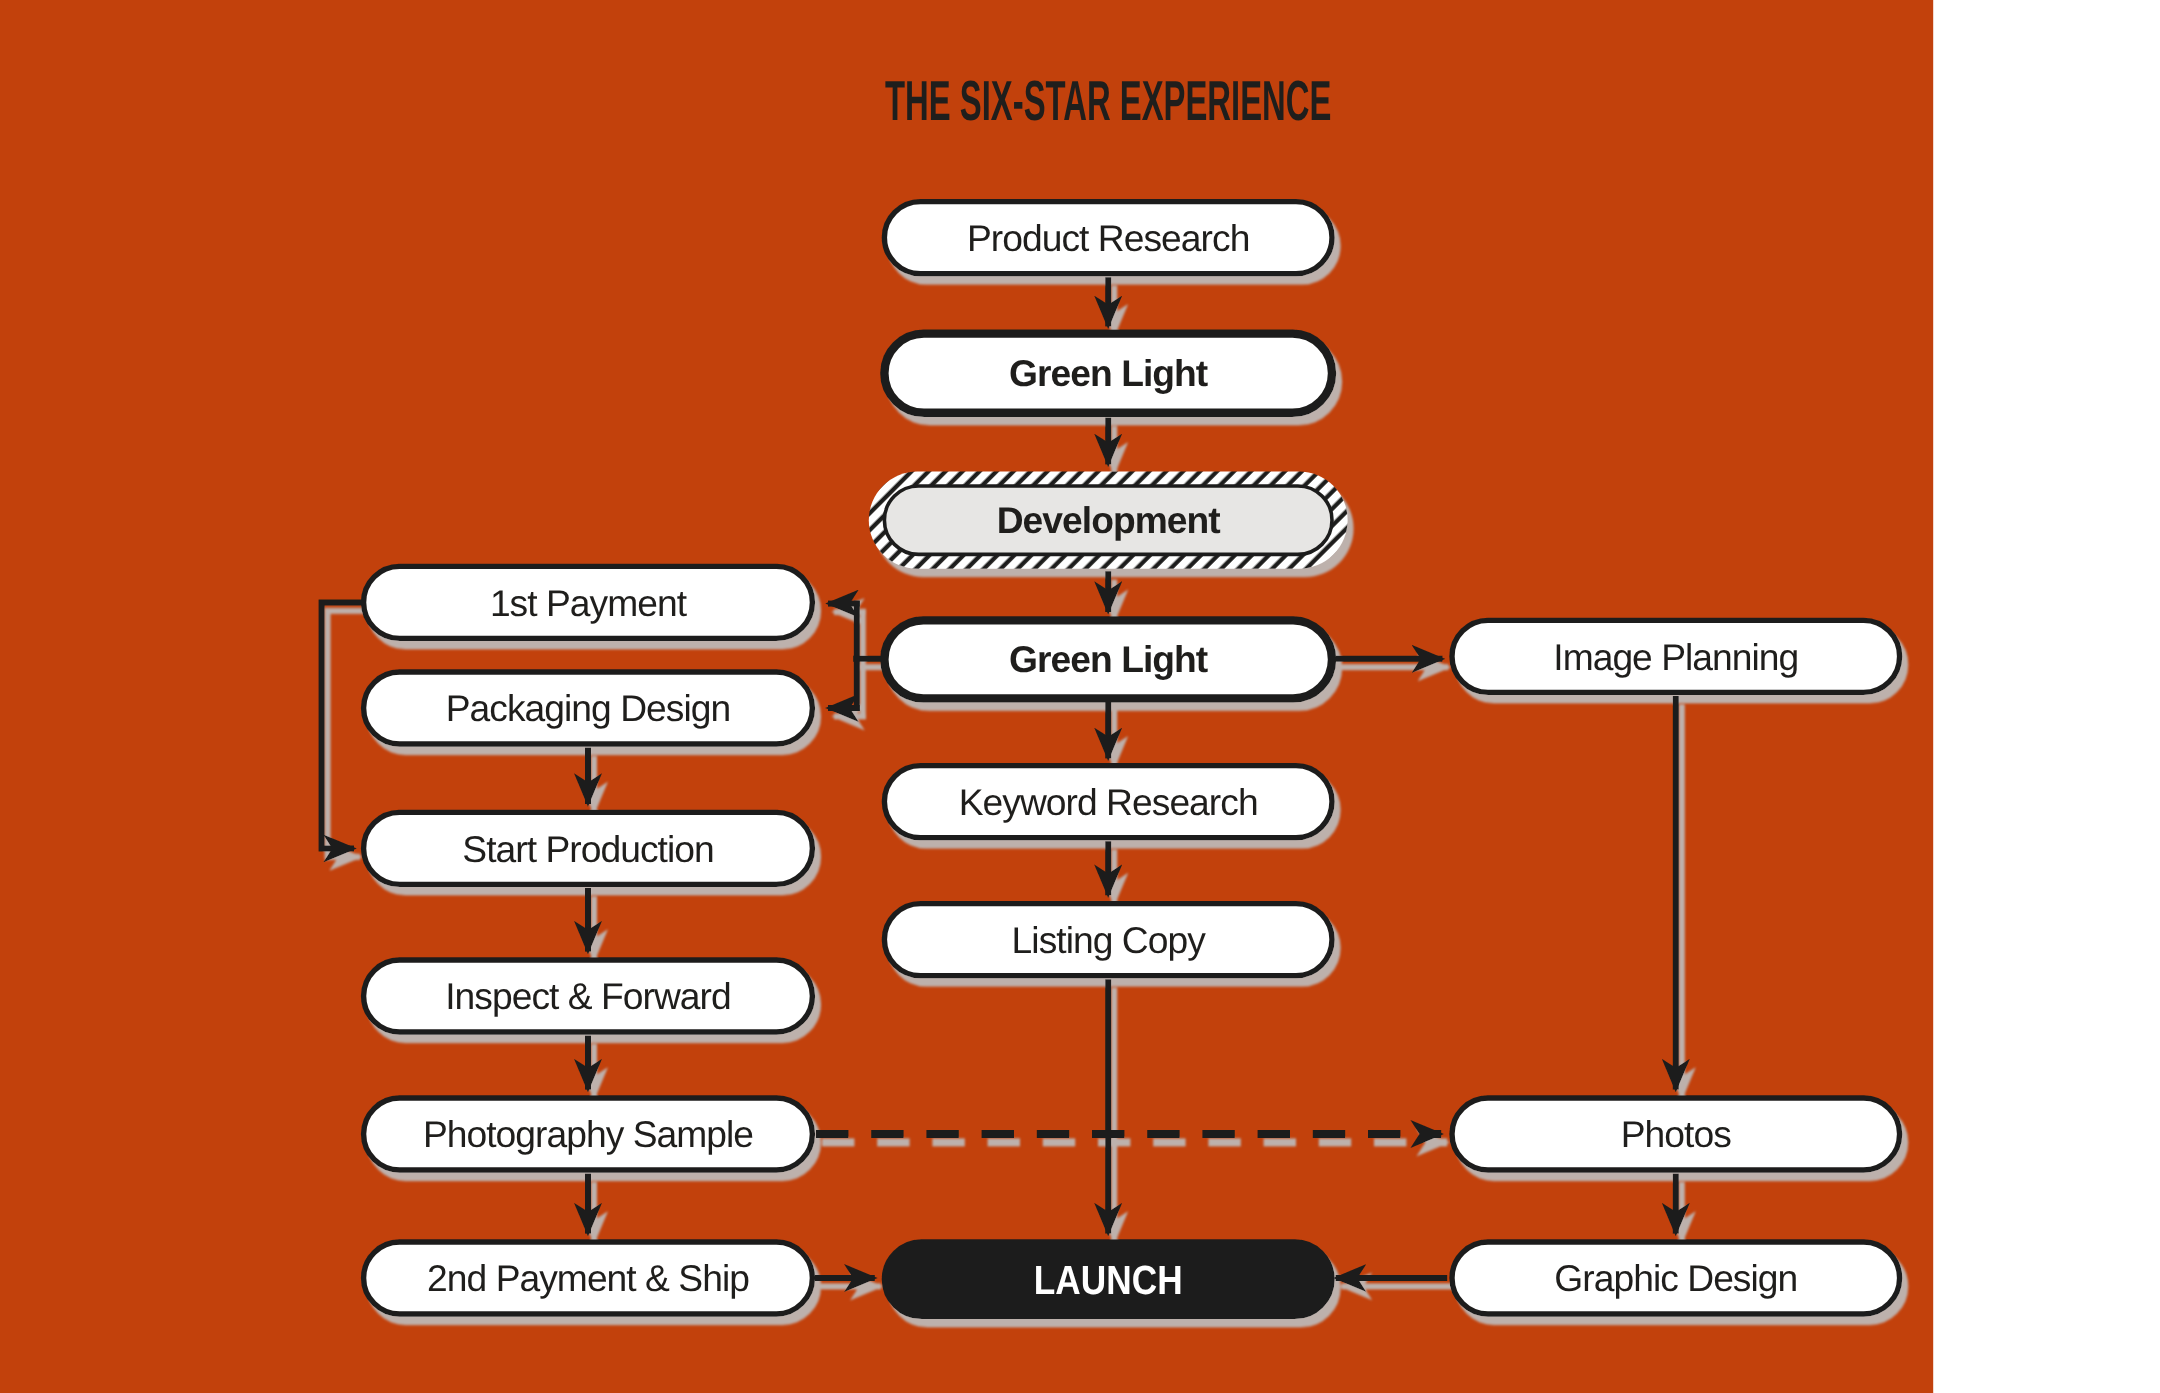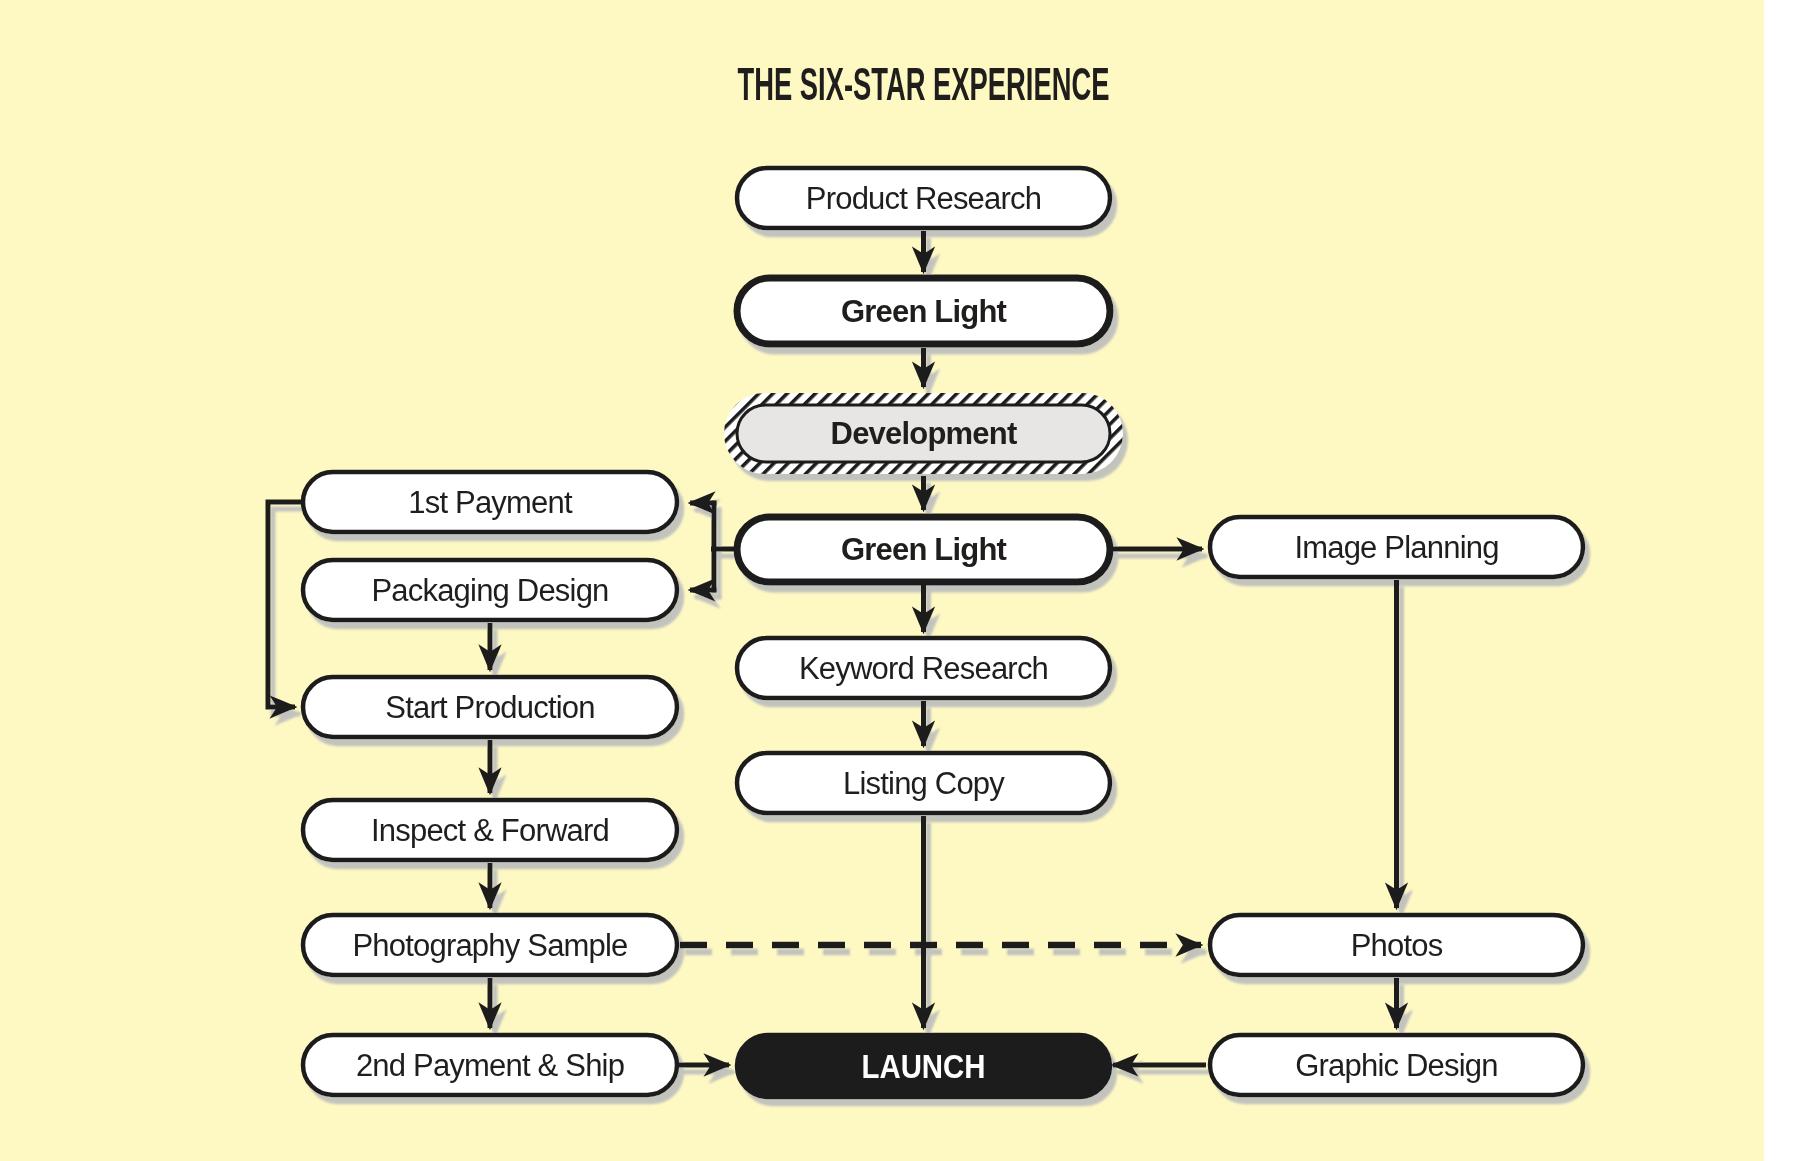--- a/index.html
+++ b/index.html
@@ -1,16 +1,16 @@
 <!DOCTYPE html>
 <html><head>
 <meta charset="utf-8">
 <style>
   html,body{margin:0;padding:0;background:#ffffff;}
-  .stage{width:1764px;height:1161px;position:relative;background:#fef9c3;overflow:hidden;text-align:center;}
+  .stage{width:1611px;height:1161px;position:relative;background:#c2410c;overflow:hidden;text-align:center;}
   svg{display:block;}
   .title-text{font-family:"Liberation Sans",sans-serif;font-weight:bold;font-size:47px;fill:#1f1e1c;}
   .node-label{font-family:"Liberation Sans",sans-serif;font-size:31px;fill:#1f1e1c;letter-spacing:-0.8px;}
   .node-label--bold{font-weight:bold;}
   .node-label--inverse{fill:#ffffff;font-weight:bold;font-size:34px;letter-spacing:0px;}
   .node-shape{fill:#ffffff;stroke:#1f1e1c;stroke-width:4.5;}
   .node-shape--thick{stroke-width:7;}
   .node-shape--gray{fill:#e7e6e4;stroke:#1f1e1c;stroke-width:3;}
   .node-shape--filled{fill:#1f1e1c;stroke:#1f1e1c;stroke-width:4.5;}
   .edge{fill:none;stroke:#1f1e1c;stroke-width:5;}

